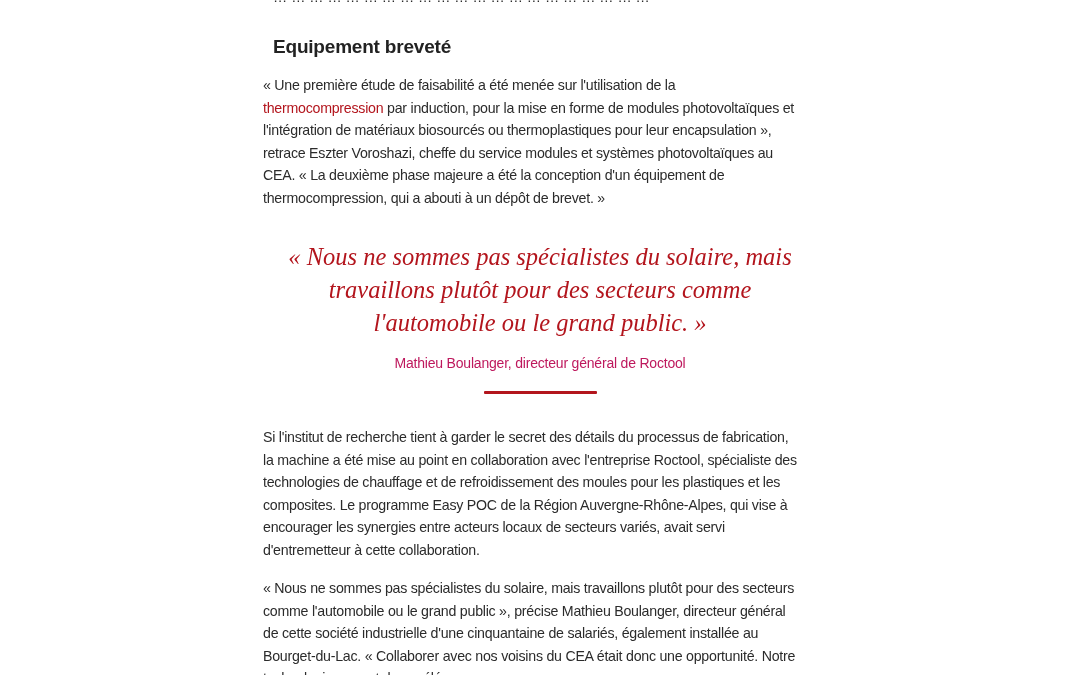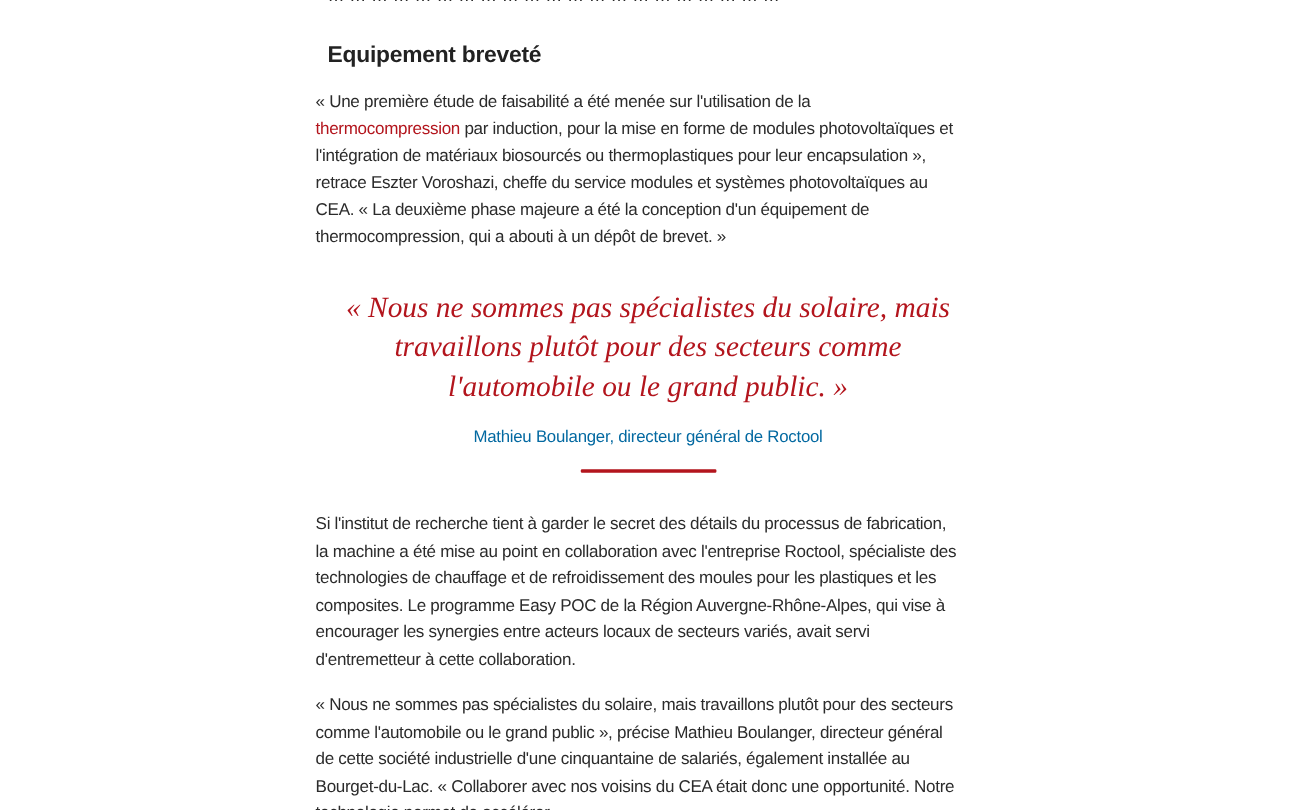--- a/index.html
+++ b/index.html
@@ -5,21 +5,21 @@
   html, body { margin:0; padding:0; background:#ffffff; }
   body { width:1080px; height:675px; overflow:hidden; position:relative; }
   .clipped-top { position:absolute; left:273px; top:-14px; width:535px; height:22px; overflow:hidden; font-family:"Liberation Sans", sans-serif; font-size:14.2px; line-height:22.5px; color:#2b2b2b; white-space:nowrap; }
   h2 { position:absolute; left:273px; top:36px; margin:0; font-family:"Liberation Sans", sans-serif; font-weight:bold; font-size:19px; color:#222; letter-spacing:-0.2px; }
   .p { position:absolute; left:263px; width:535px; margin:0; font-family:"Liberation Sans", sans-serif; font-size:14.2px; line-height:22.5px; color:#2b2b2b; letter-spacing:-0.25px; }
   .p1 { top:74px; }
   .p2 { top:426px; }
   .p3 { top:577px; }
   a.link { color:#b3151d; text-decoration:none; }
   .quote { position:absolute; left:280px; width:520px; top:240px; margin:0; text-align:center; font-family:"Liberation Serif", serif; font-style:italic; font-size:24.5px; line-height:33px; color:#b3151d; }
-  .quote-author { position:absolute; left:280px; width:520px; top:355px; text-align:center; font-family:"Liberation Sans", sans-serif; font-size:14px; color:#0369a1; letter-spacing:-0.2px; }
+  .quote-author { position:absolute; left:280px; width:520px; top:355px; text-align:center; font-family:"Liberation Sans", sans-serif; font-size:14px; color:#be185d; letter-spacing:-0.2px; }
   .quote-rule { position:absolute; left:484px; top:391px; width:113px; height:3px; background:#b3151d; border-radius:1px; }
 </style>
 </head>
 <body>
 
 <div class="clipped-top">… … … … … … … … … … … … … … … … … … … … …</div>
 
 <h2>Equipement breveté</h2>
 
 <p class="p p1"><span>« Une première étude de faisabilité a été menée sur l'utilisation de la </span><a class="link" href="#">thermocompression</a><span> par induction, pour la mise en forme de modules photovoltaïques et l'intégration de matériaux biosourcés ou thermoplastiques pour leur encapsulation », retrace Eszter Voroshazi, cheffe du service modules et systèmes photovoltaïques au CEA. « La deuxième phase majeure a été la conception d'un équipement de thermocompression, qui a abouti à un dépôt de brevet. »</span></p>

